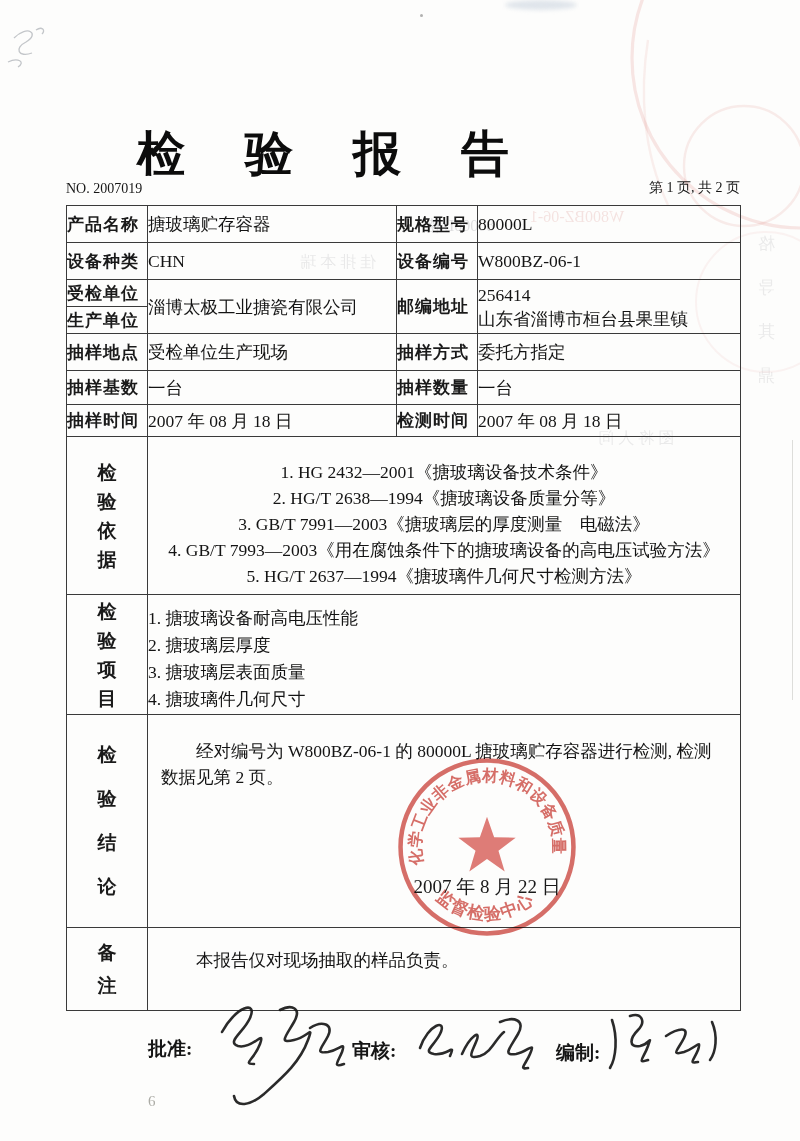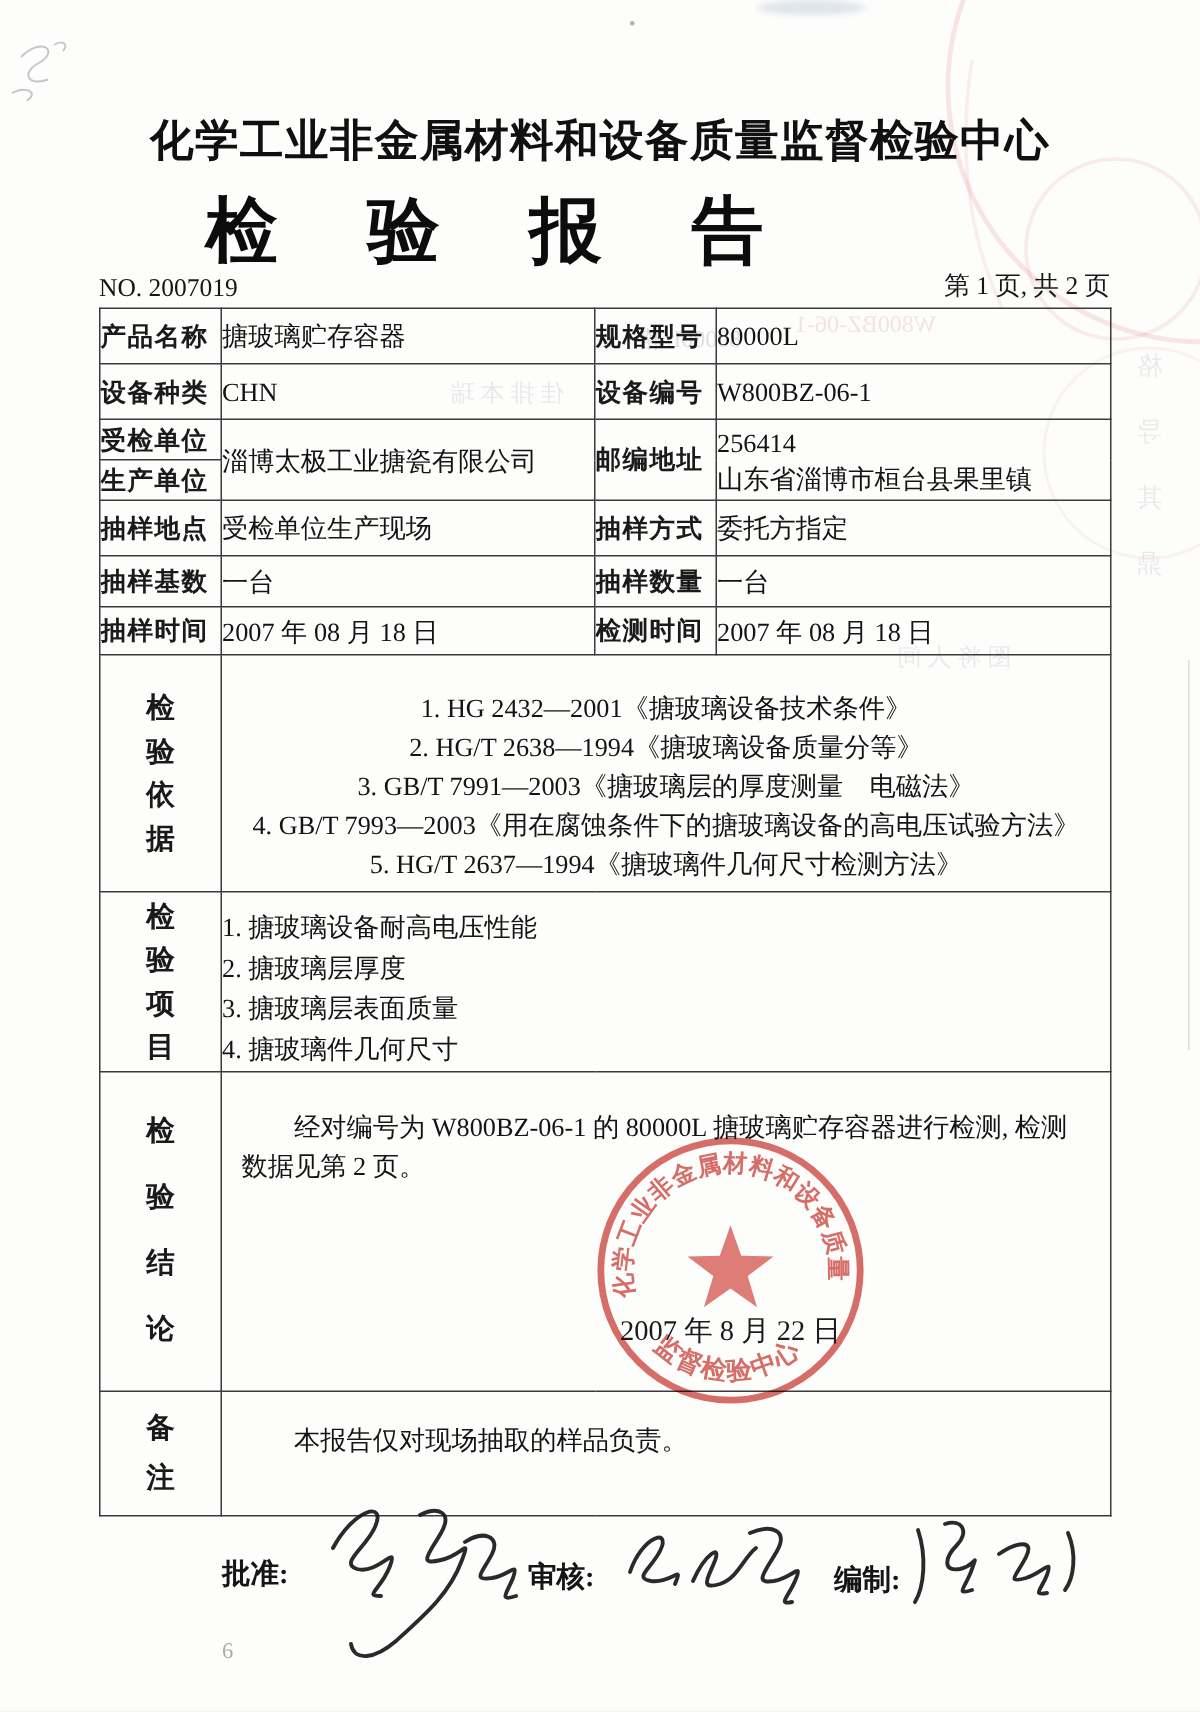--- a/index.html
+++ b/index.html
@@ -15,21 +15,21 @@
     font-size:29px;letter-spacing:1px;color:#101010;
   }
   .report-title{
     position:absolute;top:122px;left:0;width:652px;text-align:center;
     font-family:"Liberation Sans",sans-serif;font-weight:900;
     font-size:48px;letter-spacing:6px;color:#0c0c0c;
   }
   .meta-row{
     position:absolute;top:179px;left:66px;width:674px;
     display:flex;justify-content:space-between;align-items:flex-end;
-    font-size:17px;color:#161616;
+    font-size:14px;color:#161616;
   }
   
   table.report{
     position:absolute;top:205px;left:66px;width:674px;
     border-collapse:collapse;table-layout:fixed;
   }
   table.report td{
     border:1.6px solid #3a3a3a;padding:0;overflow:hidden;
   }
   td.lbl{
@@ -121,21 +121,20 @@
     <circle cx="766" cy="302" r="70" fill="none" stroke="#d86a62" stroke-width="2" opacity="0.07"></circle>
     <path d="M648 40 C640 90 642 150 668 205" fill="none" stroke="#d86a62" stroke-width="2.4" opacity="0.10"></path>
   </svg>
   <div class="ghost red" style="left:530px;top:208px;opacity:.14;">W800BZ-06-1</div>
   <div class="ghost gray" style="left:425px;top:216px;opacity:.16;">80000L 格</div>
   <div class="ghost gray" style="left:300px;top:252px;opacity:.11;">佳 排 本 瑞</div>
   <div class="ghost gray" style="left:598px;top:428px;opacity:.10;">图 将 人 间</div>
   <div class="ghost-col" style="left:756px;top:222px;">格导其鼎</div>
   <div class="page-mark">6</div>
 
-  <div class="org-title">化学工业非金属材料和设备质量监督检验中心</div>
   <div class="report-title">检　验　报　告</div>
   <div class="meta-row">
     <span>NO. 2007019</span>
     <span>第 1 页, 共 2 页</span>
   </div>
 
   <table class="report">
     <colgroup>
         <col style="width:81px">
         <col style="width:249px">

